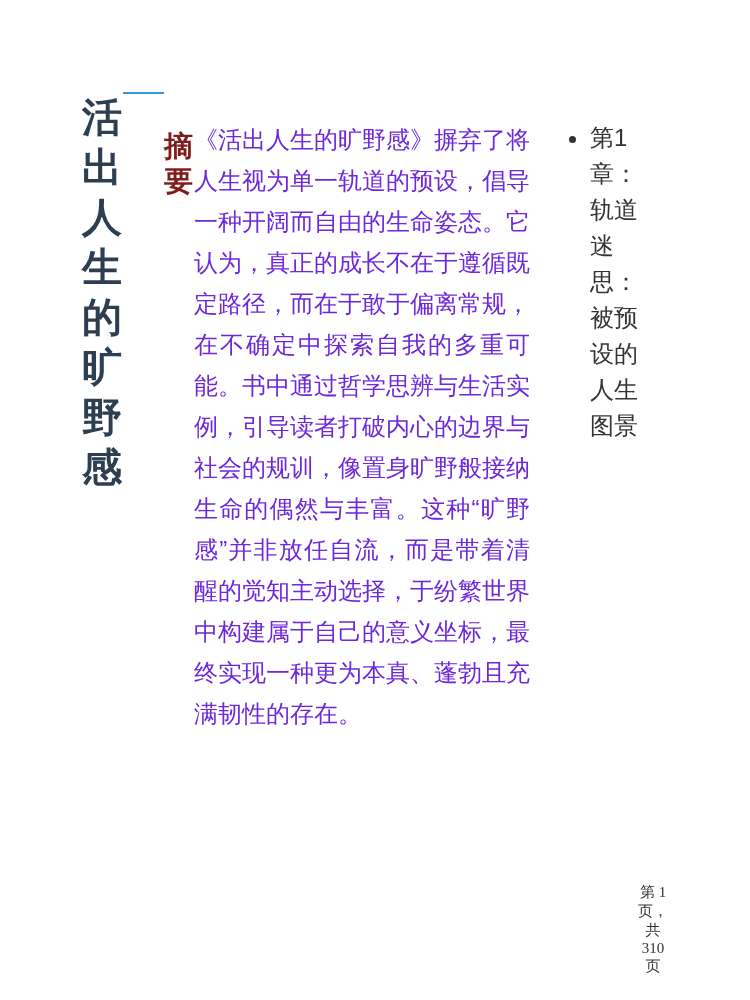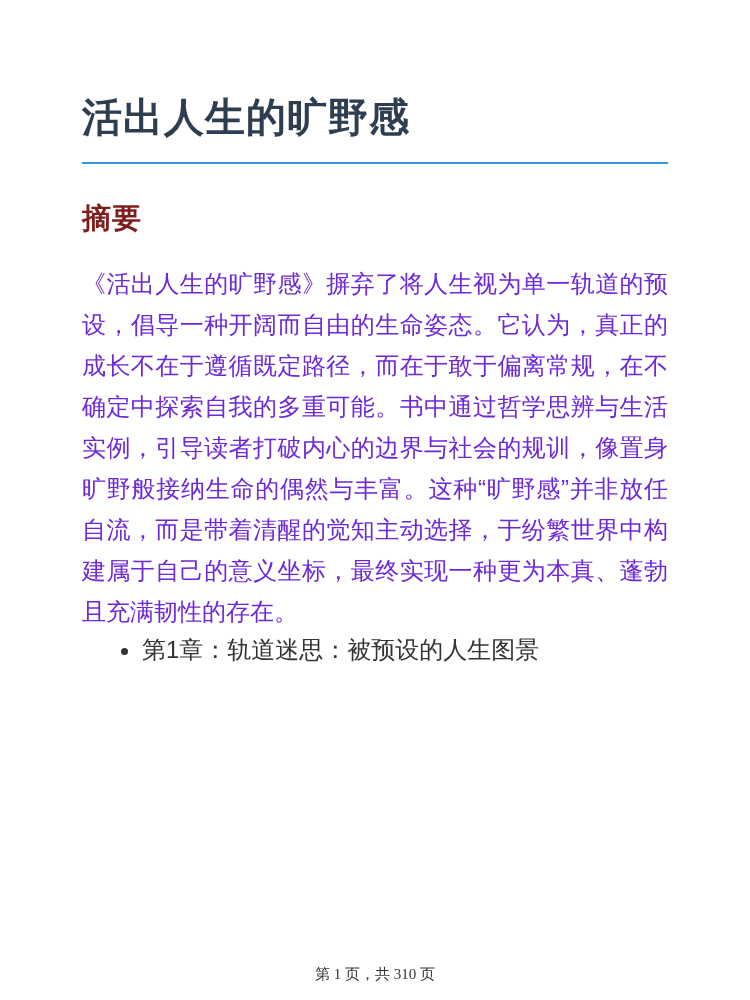--- a/index.html
+++ b/index.html
@@ -11,21 +11,21 @@
     font-family: "Liberation Sans", "DejaVu Sans", sans-serif;
     color: #333333;
     position: relative;
     overflow: hidden;
   }
   .page {
     width: 750px;
     height: 1000px;
     padding: 92px 82px 0 82px;
     display: flex;
-    flex-direction: column;
+    flex-direction: row;
   }
   .doc-title {
     font-size: 40px;
     line-height: 1.25;
     font-weight: 700;
     color: #2c3e50;
     letter-spacing: 1px;
     margin-bottom: 20px;
   }
   .title-divider {
@@ -45,20 +45,21 @@
   .abstract-body {
     margin-top: 27px;
     font-size: 24px;
     line-height: 41px;
     color: #6d28d9;
     text-align: justify;
     text-justify: inter-ideograph;
   }
   .toc-heading { margin-top: 48px; }
   .toc-list {
+    margin-top: 28px;
     padding-left: 60px;
     list-style-type: disc;
     font-size: 24px;
     color: #333333;
   }
   .toc-list > li {
     line-height: 36px;
   }
   .toc-sublist {
     margin-top: 22px;
@@ -66,21 +67,21 @@
     list-style-type: circle;
   }
   .toc-sublist > li {
     line-height: 36px;
   }
   .toc-sublist > li + li {
     margin-top: 7px;
   }
   .page-footer {
     margin-top: auto;
-    padding-bottom: 16px;
+    padding-bottom: 24px;
     text-align: center;
     font-family: "Liberation Serif", "DejaVu Serif", serif;
     font-size: 15px;
     color: #333333;
   }
 </style>
 </head>
 <body>
 
 <div class="page">

